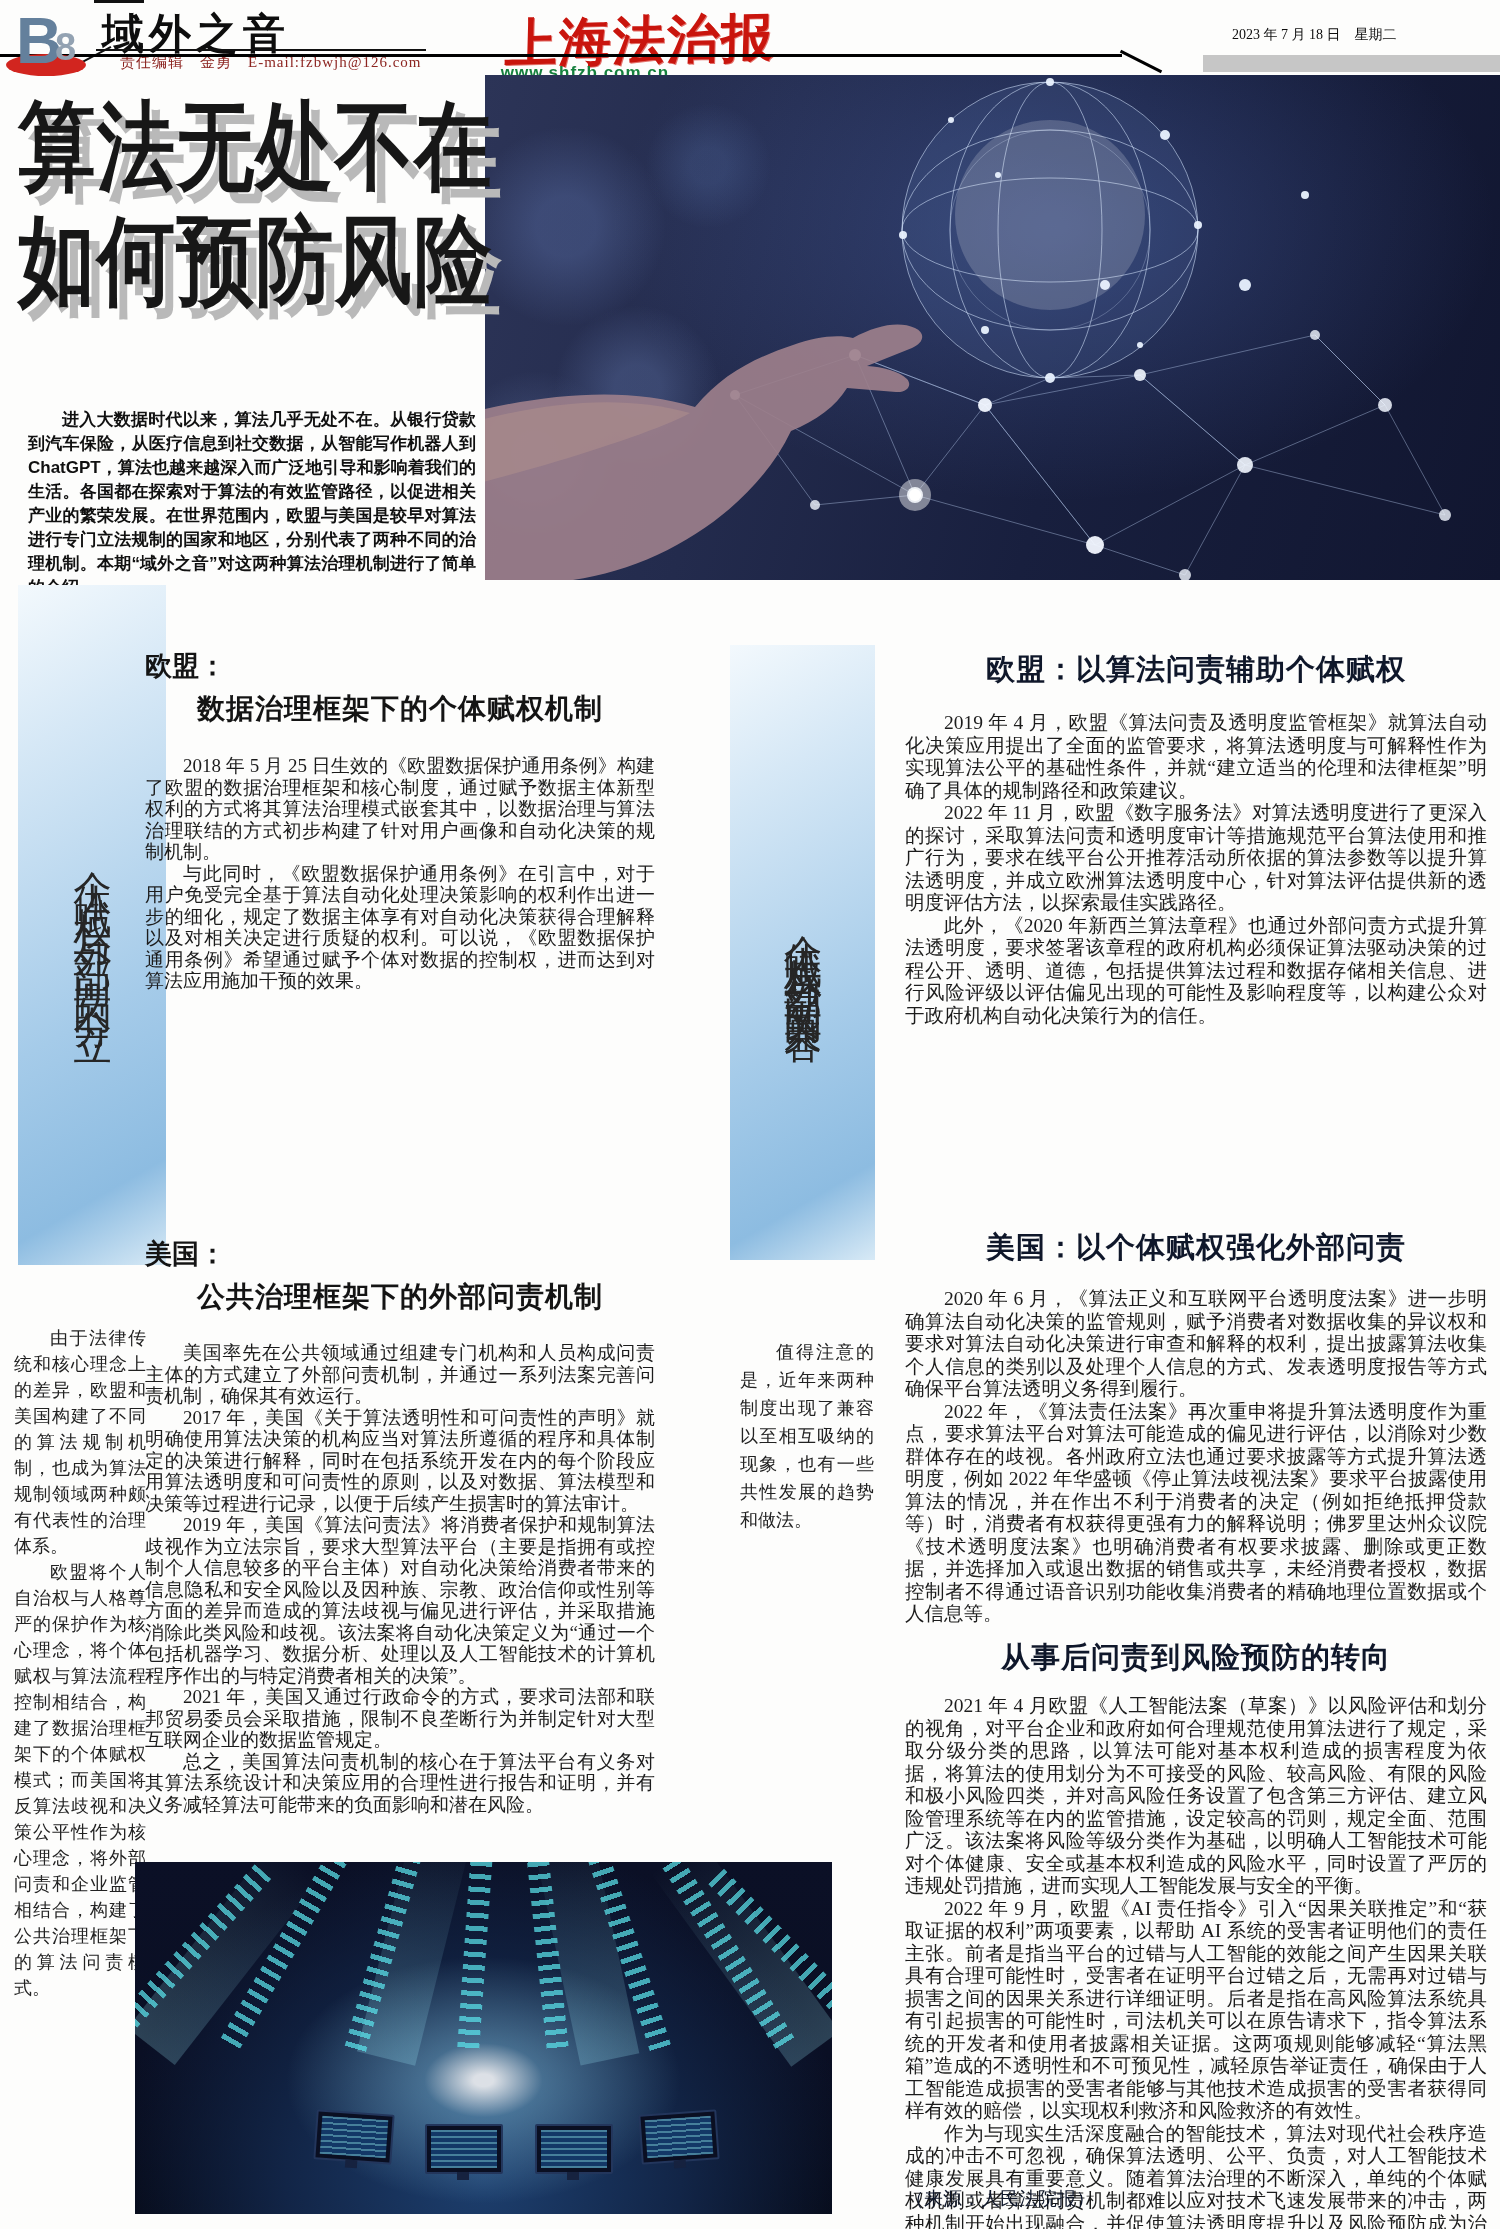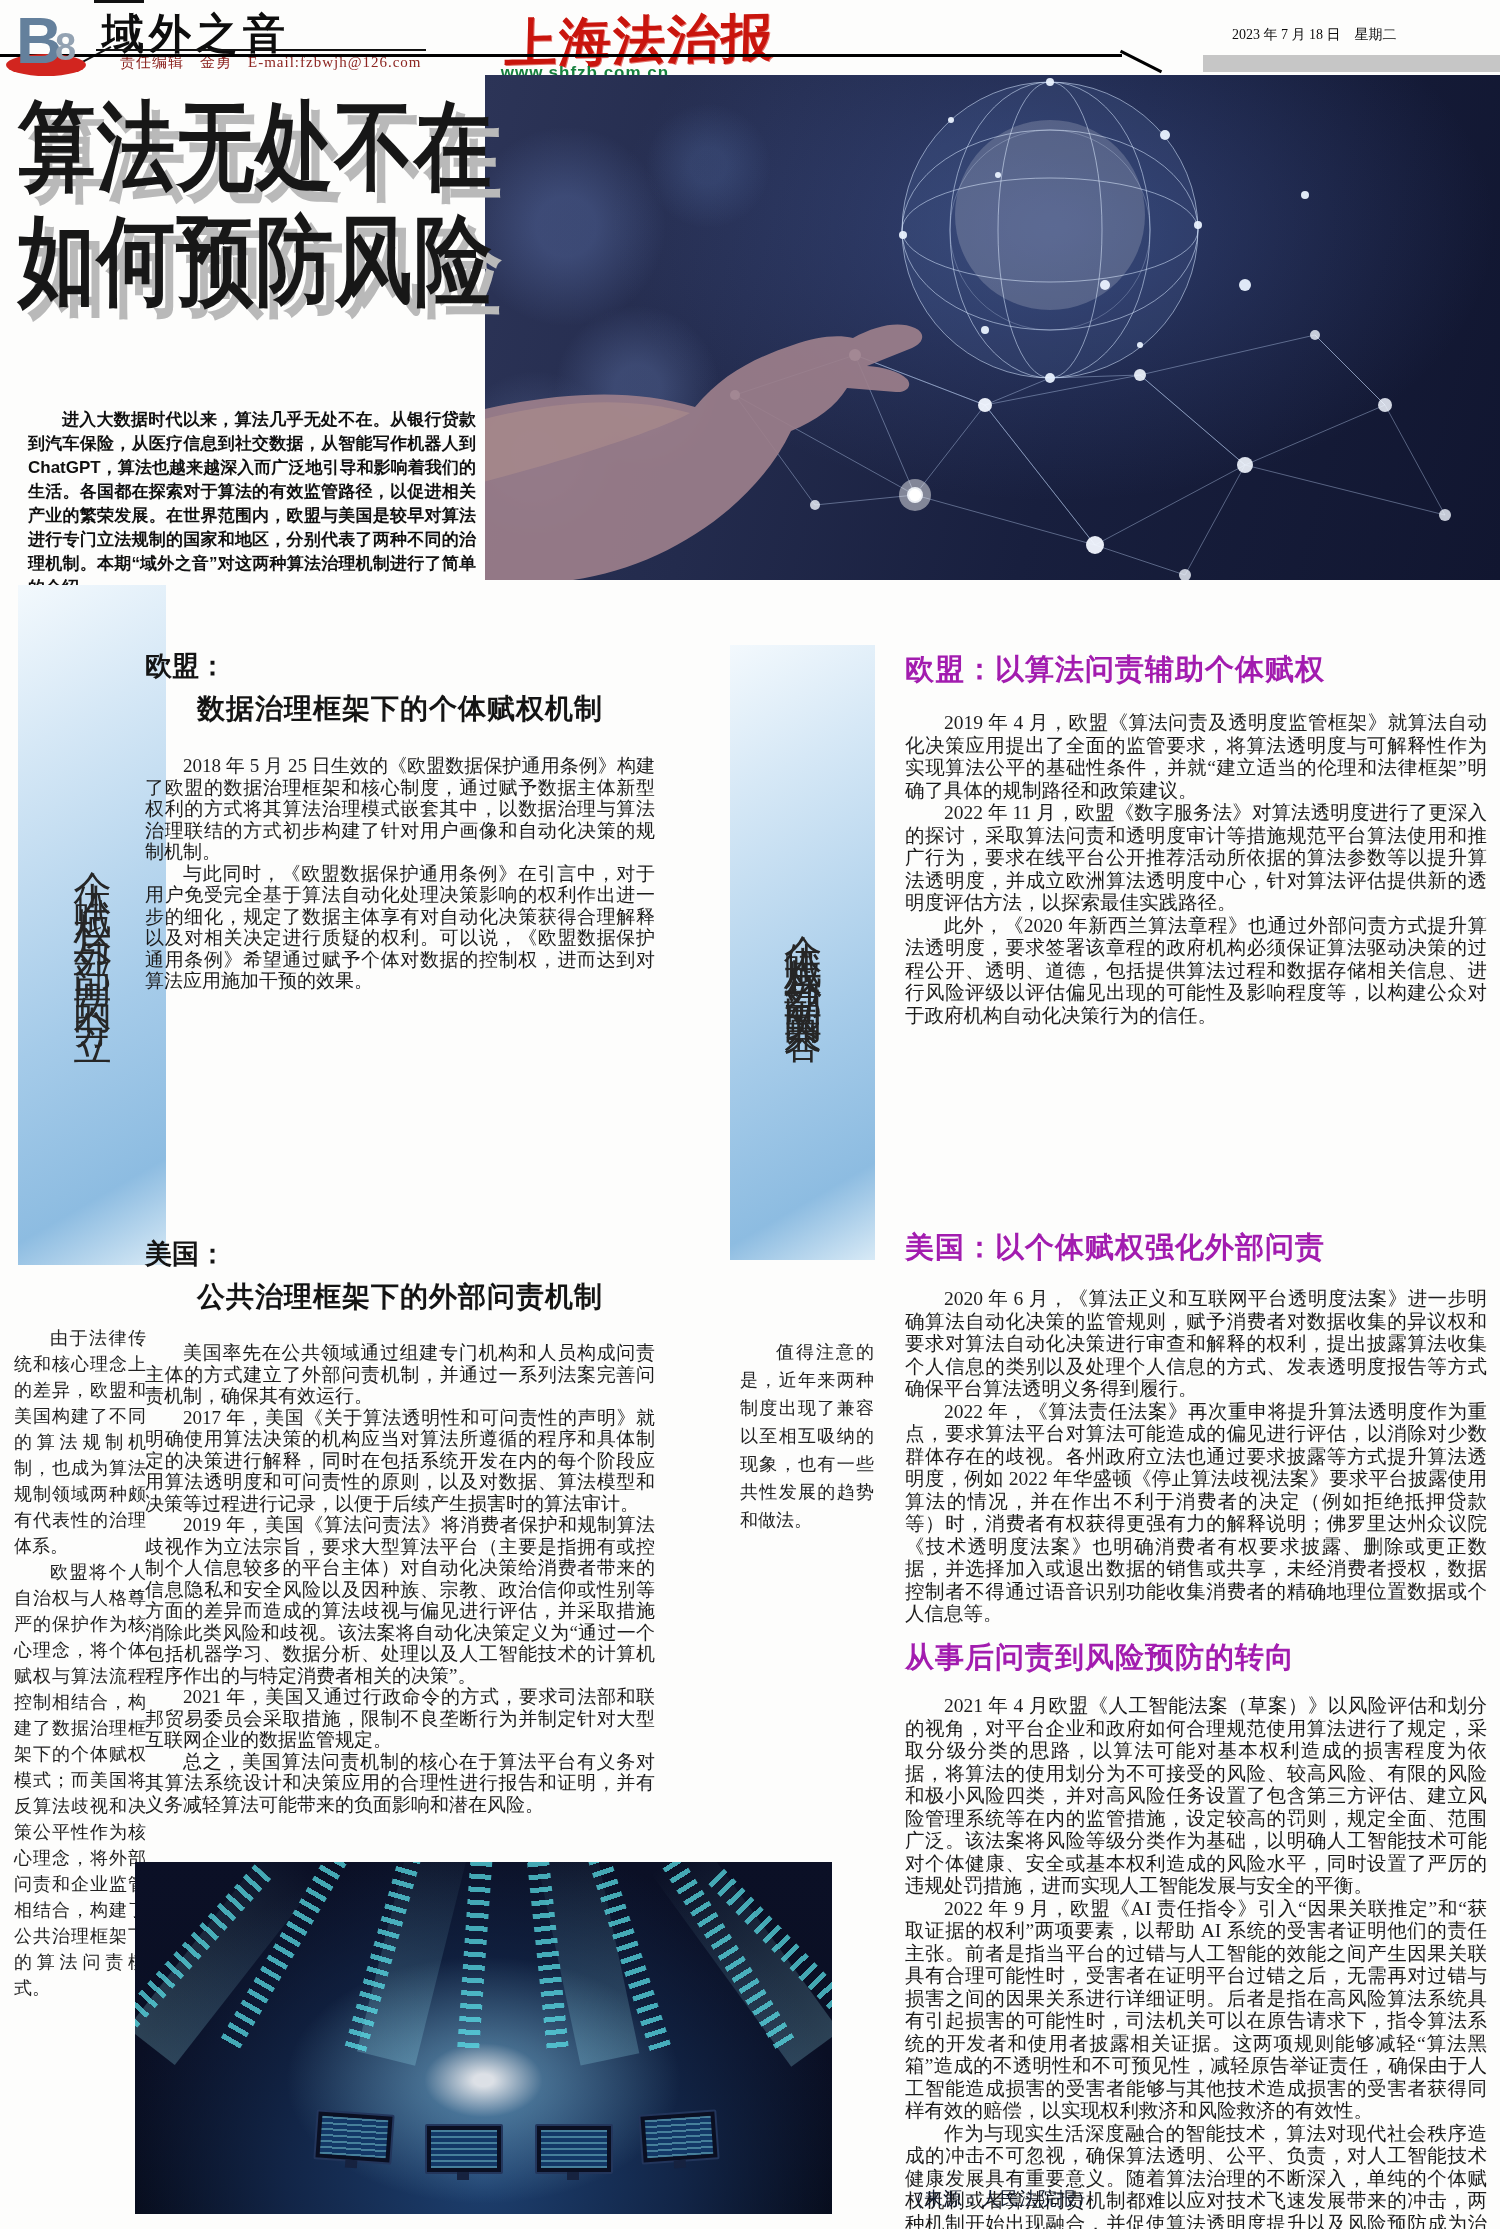--- a/index.html
+++ b/index.html
@@ -62,21 +62,21 @@
   .margin-note p{margin:0;text-indent:2em;}
   .note-left{left:14px;top:1325px;width:132px;line-height:26px;}
   .note-right{left:740px;top:1338px;width:134px;line-height:28px;}
 
   
   .col-label{font-size:27px;font-weight:bold;color:#141414;}
   .col-title{font-size:28px;font-weight:bold;color:#141414;text-align:center;letter-spacing:1px;}
   .body-block p{margin:0;text-indent:2em;text-align:justify;color:#1c1c1c;}
   .left-body{width:510px;}
   .left-body p{font-size:19px;line-height:21.5px;}
-  .right-title{width:582px;text-align:left;font-size:29px;font-weight:bold;color:#a21caf;letter-spacing:1px;}
+  .right-title{width:582px;text-align:center;font-size:29px;font-weight:bold;color:#0f172a;letter-spacing:1px;}
   .right-body{width:582px;}
   .right-body p{font-size:19.5px;line-height:22.5px;}
   .source-line{left:905px;top:2186px;width:582px;text-align:left;font-size:19px;color:#0f172a;}
 
   
   .bottom-img{left:135px;top:1862px;width:697px;height:352px;overflow:hidden;
       background:
         radial-gradient(ellipse at 50% 62%, rgba(255,255,255,.85) 0 2%, rgba(160,230,255,.35) 12%, transparent 40%),
         radial-gradient(ellipse at 50% 90%, #1d3f6e 0%, #122547 40%, transparent 75%),
         linear-gradient(180deg,#0b1026 0%,#0a0f24 55%,#060a18 100%);}

